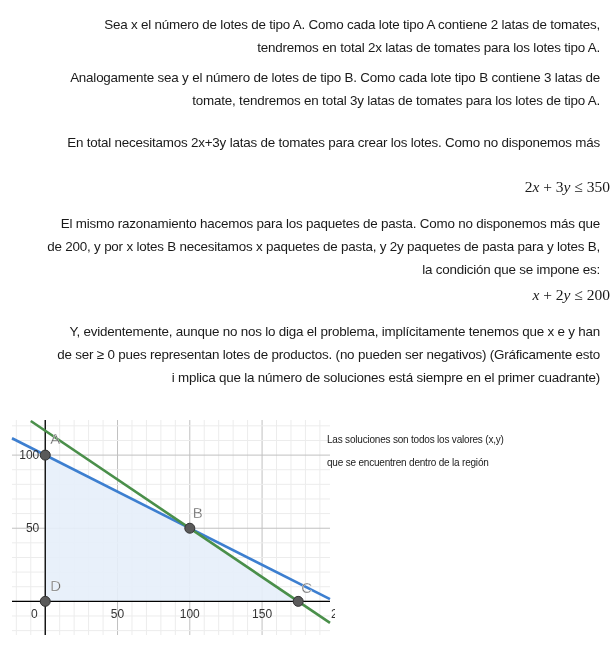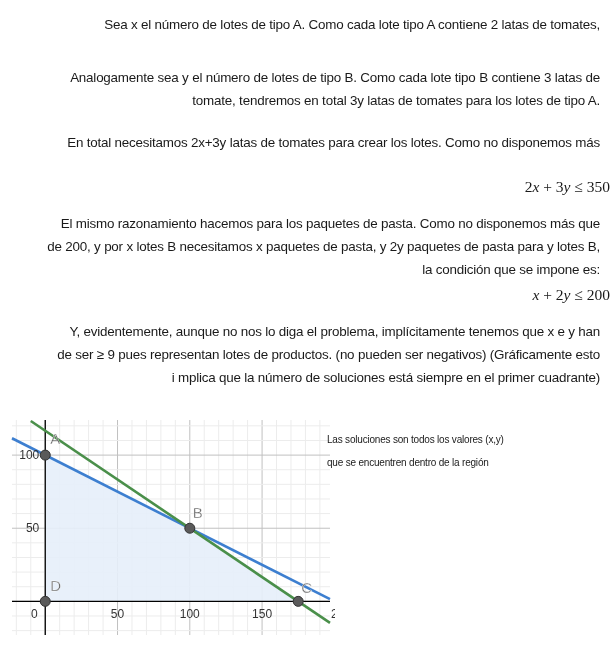--- a/index.html
+++ b/index.html
@@ -12,20 +12,21 @@
   .eq i { font-style:italic; }
   #graph { position:absolute; left:0; top:412px; }
   .side { position:absolute; left:327px; top:428px; width:260px; font-size:10px; line-height:23px; letter-spacing:-0.2px; }
   .cursor { display:inline-block; width:2px; height:17px; background:#000; vertical-align:-3px; margin-left:1px; }
 </style>
 </head>
 <body>
 
 <div class="para" style="top:13px;">
   <p>Sea x el número de lotes de tipo A.    Como cada lote tipo  A contiene 2 latas de tomates,</p>
+  <p>tendremos en total 2x latas  de tomates para los lotes tipo A.</p>
 </div>
 <div class="para" style="top:66px;">
   <p>Analogamente sea y el número de lotes de tipo B. Como cada lote tipo B contiene  3 latas de</p>
   <p>tomate, tendremos en total 3y latas  de tomates para los lotes de tipo A.</p>
 </div>
 <div class="para" style="top:123px;margin-top:8px;">
   <p>En total necesitamos 2x+3y latas de tomates para crear los lotes. Como no disponemos más</p>
 </div>
 <div class="eq" style="top:178px;">
   <span>2</span><i>x</i><span> + 3</span><i>y</i><span> ≤ 350</span>
@@ -33,21 +34,21 @@
 <div class="para" style="top:212px;">
   <p>El mismo razonamiento hacemos para los paquetes de pasta. Como no disponemos más que</p>
   <p>de 200,  y por x  lotes B necesitamos x paquetes de pasta, y 2y paquetes de pasta para y lotes B,</p>
   <p>la condición que se impone es:</p>
 </div>
 <div class="eq" style="top:286px;">
   <i>x</i><span> + 2</span><i>y</i><span> ≤ 200</span>
 </div>
 <div class="para" style="top:320px;">
   <p>Y, evidentemente, aunque no nos lo diga el problema, implícitamente tenemos que x e y han</p>
-  <p>de ser ≥ 9  pues representan lotes de productos. (no pueden ser negativos)  (Gráficamente esto</p>
+  <p>de ser ≥ 0  pues representan lotes de productos. (no pueden ser negativos)  (Gráficamente esto</p>
   <p>i mplica que la  número de soluciones está siempre en el primer cuadrante)</p>
 </div>
 
 <svg id="graph" width="335" height="228" xmlns="http://www.w3.org/2000/svg">
   <g id="grid">
       <line x1="16.336363636363636" x2="16.336363636363636" y1="8" y2="223" stroke="#ececec" stroke-width="1"></line>
       <line x1="30.79090909090909" x2="30.79090909090909" y1="8" y2="223" stroke="#ececec" stroke-width="1"></line>
       <line x1="45.24545454545454" x2="45.24545454545454" y1="8" y2="223" stroke="#c0c0c0" stroke-width="1"></line>
       <line x1="59.699999999999996" x2="59.699999999999996" y1="8" y2="223" stroke="#ececec" stroke-width="1"></line>
       <line x1="74.15454545454546" x2="74.15454545454546" y1="8" y2="223" stroke="#ececec" stroke-width="1"></line>

